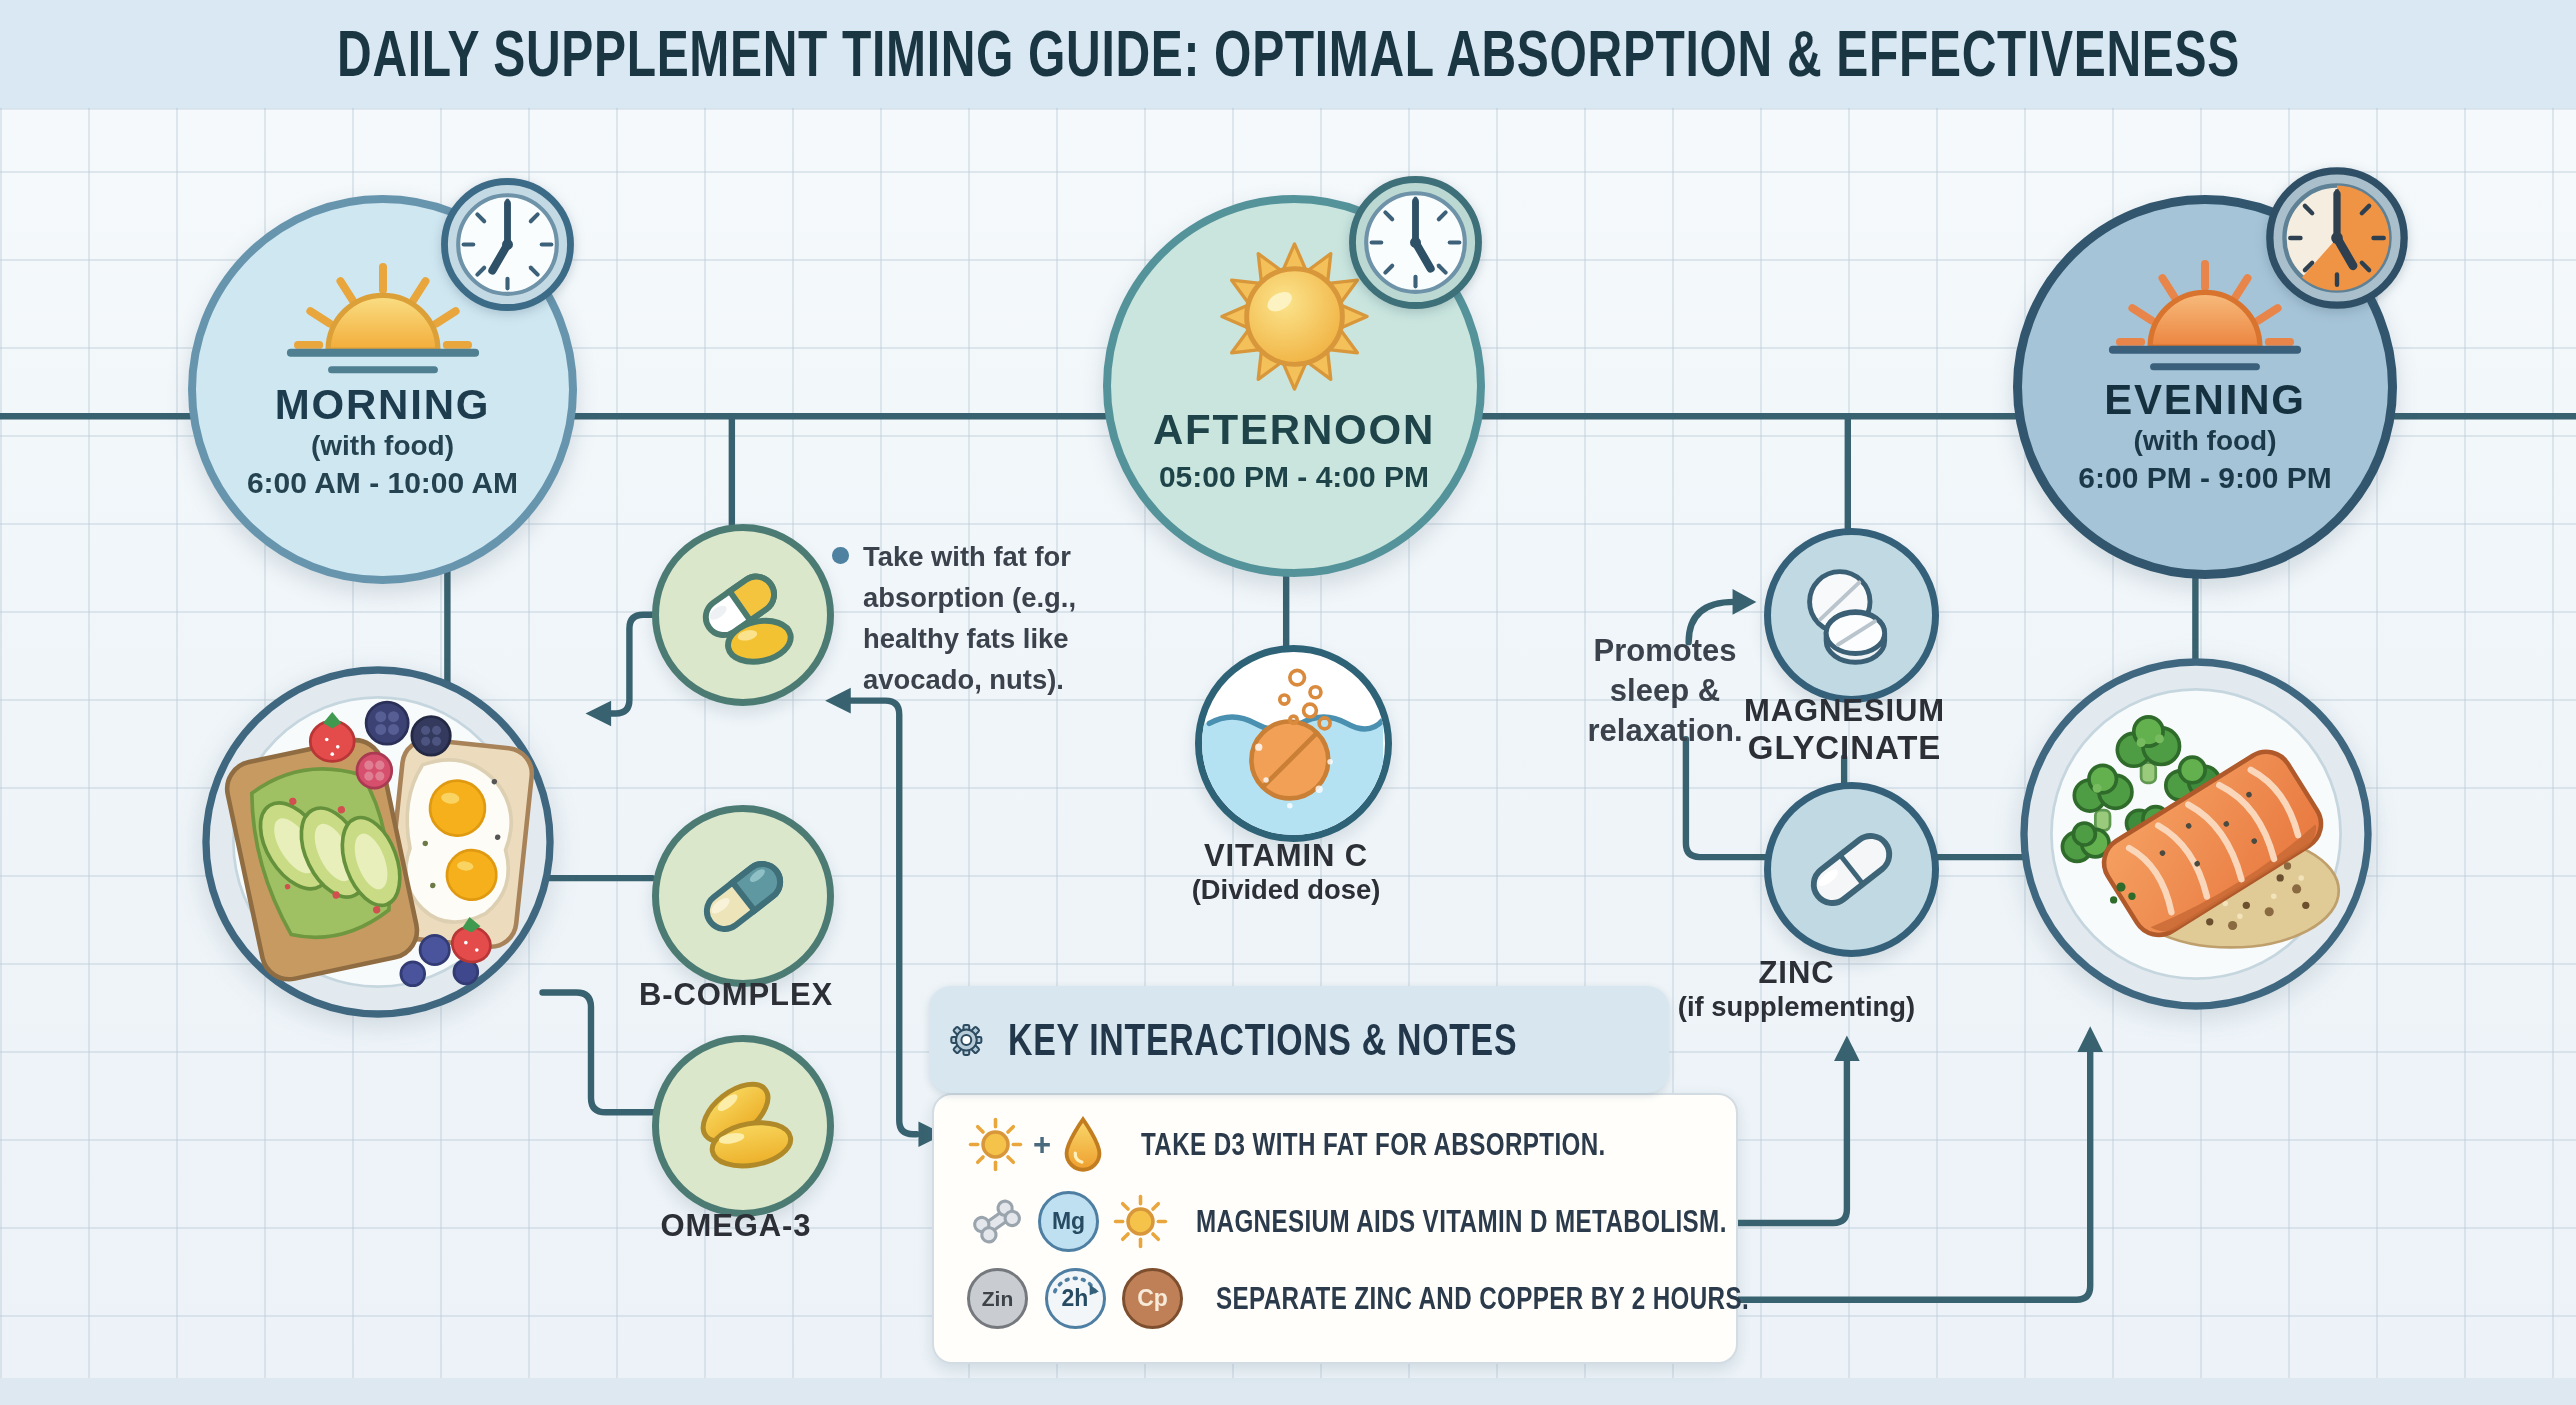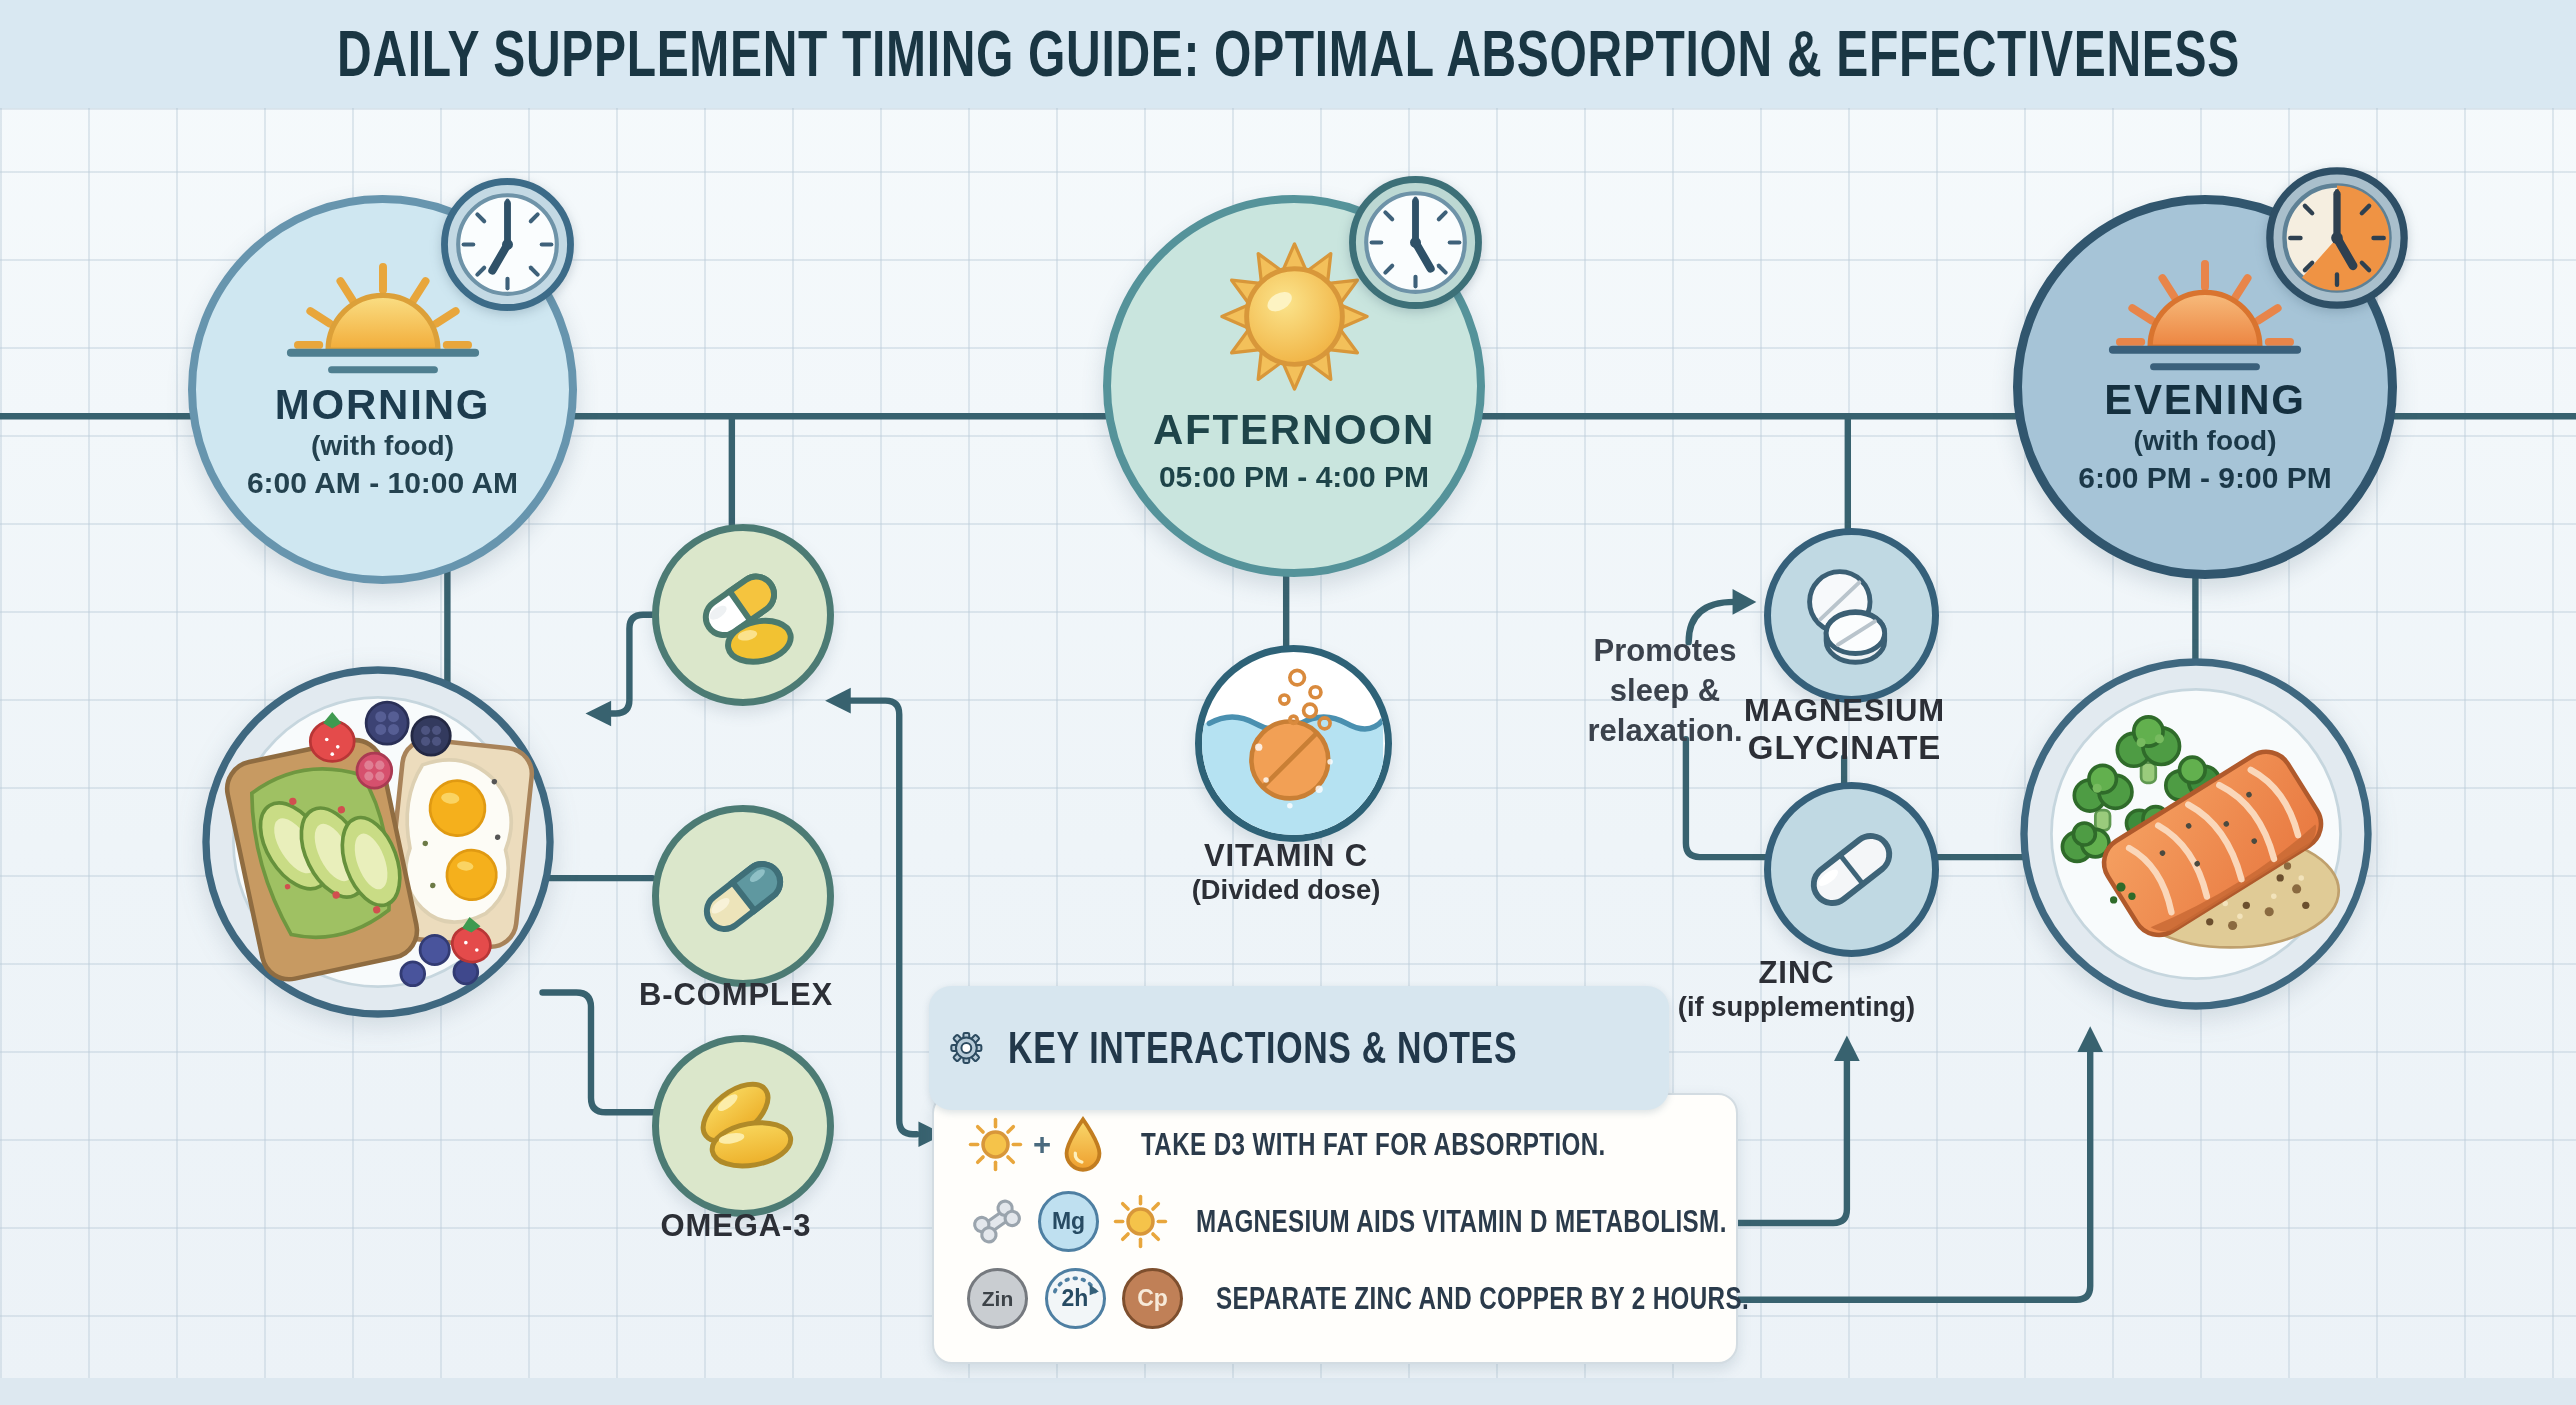--- a/index.html
+++ b/index.html
@@ -42,21 +42,21 @@
   .slabel .l1{font-size:31px;font-weight:800;letter-spacing:0.9px;}
   .slabel .l2{font-size:33px;font-weight:800;letter-spacing:0.9px;}
   .slabel .l2.paren{font-size:27.4px;font-weight:600;letter-spacing:0;}
   
   .note{z-index:3;color:#3b424c;}
   .d3note{left:823px;top:536px;width:366px;}
   .d3note .bullet{position:absolute;left:9.1px;top:11px;width:16.5px;height:16.5px;border-radius:50%;background:#4f81a0;}
   .d3note .ntext{margin-left:40px;font-size:27.4px;font-weight:600;line-height:41px;}
   .sleepnote{left:1528px;top:631px;width:274px;text-align:center;font-size:31px;font-weight:600;line-height:40px;}
   
-  .keyheader{left:929px;top:986px;width:740px;height:124px;background:#d7e6ef;border-radius:22px;display:flex;align-items:center;z-index:3;box-shadow:0 2.7px 7.3px rgba(90,120,140,.2);}
+  .keyheader{left:929px;top:986px;width:740px;height:107px;background:#d7e6ef;border-radius:22px;display:flex;align-items:center;z-index:3;box-shadow:0 2.7px 7.3px rgba(90,120,140,.2);}
   .keyheader .ktitle{font-size:44px;font-weight:800;color:#22384a;letter-spacing:0.9px;transform:scaleX(.77);transform-origin:left center;white-space:nowrap;margin-left:24px;}
   .keybox{left:932px;top:1093px;width:802px;height:267px;background:#fffefb;border:2.7px solid #d3dce2;border-radius:20px;z-index:2;box-shadow:0 5.5px 12.8px rgba(90,120,140,.18);}
   .krow{position:absolute;left:33px;width:750px;height:59px;display:flex;align-items:center;}
   .krow .rtext{font-size:31px;font-weight:800;color:#2b3b4b;letter-spacing:0.5px;transform:scaleX(.78);transform-origin:left center;white-space:nowrap;}
   .badge{width:55px;height:55px;border-radius:50%;display:flex;align-items:center;justify-content:center;font-weight:700;font-size:23px;flex:0 0 auto;}
   .badge.mg{background:#bfe0f0;border:3.7px solid #4e7fa2;color:#274b63;}
   .badge.zin{background:#c9cdd1;border:3.7px solid #75797e;color:#3d4348;font-size:21px;}
   .badge.h2{background:#f2f6f8;border:3.7px solid #4e7fa2;color:#274b63;}
   .badge.cp{background:#c08057;border:3.7px solid #7e4f2e;color:#f7ead9;}
   .plus{font-size:31px;font-weight:800;color:#4a6a7e;margin:0 9.1px;}
@@ -490,20 +490,29 @@
           <circle cx="262" cy="238" r="3"></circle>
       </g>
     </g>
     <g fill="#2f6b2a">
         <circle cx="118" cy="258" r="5"></circle>
         <circle cx="130" cy="268" r="4"></circle>
         <circle cx="110" cy="272" r="4"></circle>
       </g>
   </svg>
 
+  <div class="abs note d3note">
+    <div class="bullet"></div>
+    <div class="ntext">
+      <div>Take with fat for</div>
+      <div>absorption (e.g.,</div>
+      <div>healthy fats like</div>
+      <div>avocado, nuts).</div>
+    </div>
+  </div>
 
   <div class="abs note sleepnote">
     <div>Promotes</div>
     <div>sleep &amp;</div>
     <div>relaxation.</div>
   </div>
 
   <div class="abs keyheader">
     <svg width="106" height="106" viewBox="0 0 120 120" style="margin-left:20px">
       <g fill="#b7cbd8" stroke="#2c4b60" stroke-width="7" stroke-linejoin="round">

